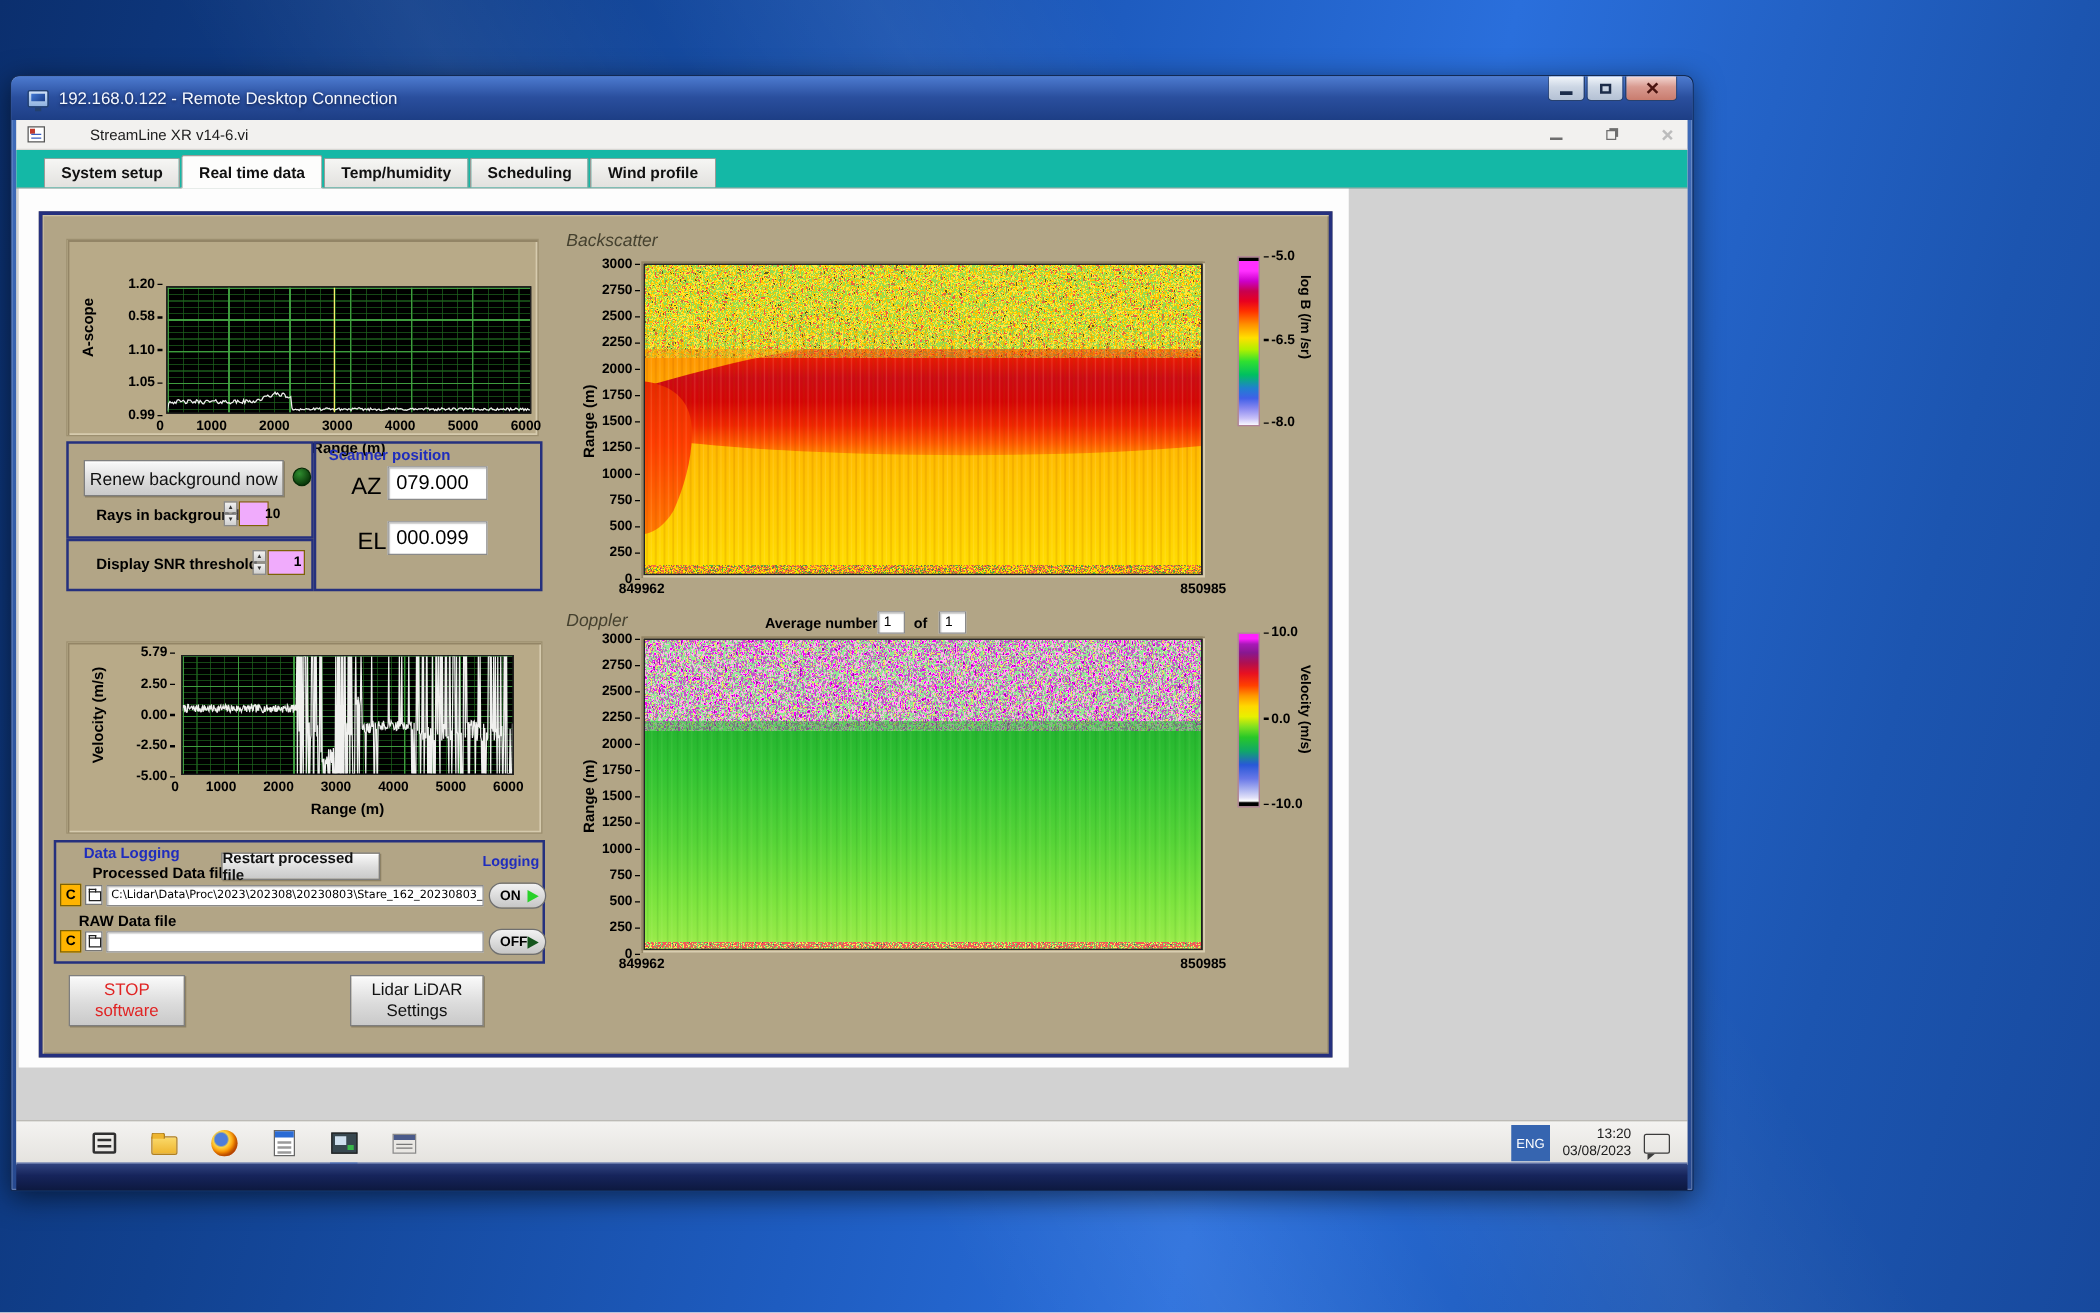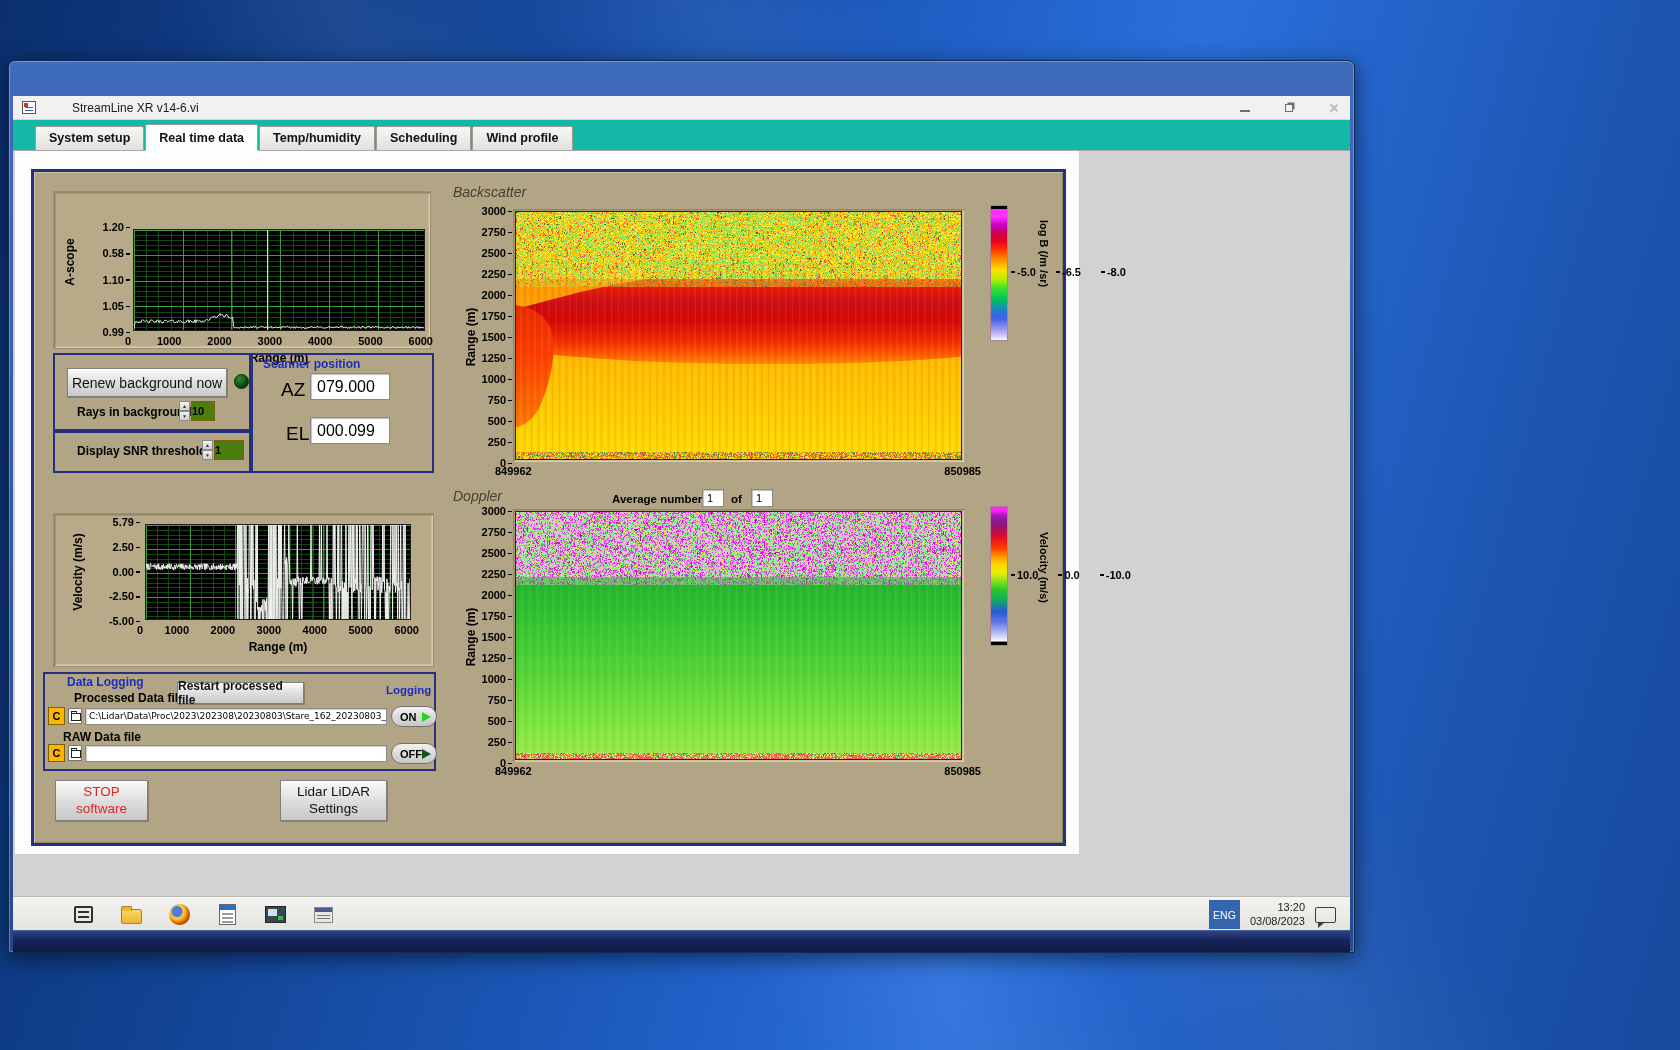--- a/index.html
+++ b/index.html
@@ -79,27 +79,27 @@
   .xlab{position:absolute;text-align:center;font-size:12px;font-weight:700;color:#000;}
   .secname{position:absolute;font-size:14px;color:#45412f;font-style:italic;}
   .nbox{position:absolute;border:2px solid #25307e;}
   .btn{position:absolute;background:linear-gradient(#fafafa,#dcdcdc 55%,#c9c9c9);border:1px solid #7e7e7e;
     box-shadow:inset 0 1px 0 #fff,1px 1px 0 #8d8164;display:flex;align-items:center;justify-content:center;color:#111;}
   .led{position:absolute;border-radius:50%;background:radial-gradient(circle at 35% 30%,#2f8d2f,#0b3b0b 72%);border:1px solid #062c06;}
   .boldlab{position:absolute;font-size:12px;font-weight:700;color:#000;white-space:nowrap;}
   .bluelab{position:absolute;font-size:12px;font-weight:700;color:#1f2dbd;white-space:nowrap;}
   .spinner{position:absolute;width:11px;height:19px;display:flex;flex-direction:column;}
   .spinner span{flex:1;background:linear-gradient(#f2f2f2,#cfcfcf);border:1px solid #8a8a8a;font-size:5px;line-height:8px;text-align:center;color:#333;}
-  .ofield{position:absolute;background:#4d7c0f;border:1px solid #7c6206;color:#000;font-size:11px;font-weight:700;display:flex;align-items:center;padding-left:0;}
+  .ofield{position:absolute;background:#f0abfc;border:1px solid #7c6206;color:#000;font-size:11px;font-weight:700;display:flex;align-items:center;padding-left:20px;}
   .wfield{position:absolute;background:#fff;border:1px solid #8a8a8a;box-shadow:inset 1px 1px 1px rgba(0,0,0,.25);color:#000;display:flex;align-items:center;}
   .hm-frame{position:absolute;background:#b8aa88;box-shadow:inset 1.5px 1.5px 0 #938566, inset -1.5px -1.5px 0 #d8cdb0;padding:2px;}
   .hm{position:relative;width:447px;height:249px;border:1px solid #262626;overflow:hidden;background:#000;}
   .hm svg{position:absolute;inset:0;width:100%;height:100%;}
   .cbar{position:absolute;width:18px;border:1px solid #b08098;}
-  .cbticks{position:absolute;display:flex;flex-direction:row;justify-content:space-between;gap:20px;}
+  .cbticks{position:absolute;display:flex;flex-direction:column;justify-content:space-between;}
   .cbt{font-size:11px;font-weight:700;color:#000;display:flex;align-items:center;line-height:1;}
   .cbt::before{content:"";display:inline-block;width:4px;height:1.5px;background:#000;margin-right:2px;}
   .pill{position:absolute;border-radius:11px;background:linear-gradient(#f2f2f2,#c6c6c6);border:1px solid #6f6f6f;
     display:flex;align-items:center;justify-content:space-between;padding:0 5px 0 8px;font-size:11px;font-weight:700;color:#000;}
   .pill i{width:0;height:0;border-top:5px solid transparent;border-bottom:5px solid transparent;border-left:9px solid #29d129;}
   .pill.off i{border-left-color:#14541c;}
   .cdrive{position:absolute;background:#ffb400;border:1px solid #7c6206;font-size:11px;font-weight:700;color:#000;display:flex;align-items:center;justify-content:center;}
   .browse{position:absolute;width:14px;height:16px;background:#fff;border:1px solid #777;}
   .browse::before{content:"";position:absolute;left:2px;top:4px;width:8px;height:6px;border:1px solid #222;}
   .browse::after{content:"";position:absolute;left:2px;top:2px;width:4px;height:2px;border:1px solid #222;border-bottom:none;}
@@ -132,20 +132,35 @@
   .clock{display:flex;flex-direction:column;align-items:flex-end;font-size:11px;color:#1c1c1c;line-height:1.2;}
   .i-bubble{width:21px;height:16px;border:1.7px solid #3c3c3c;border-radius:2px;position:relative;margin-top:0px;}
   .i-bubble::after{content:"";position:absolute;left:2px;bottom:-6px;width:0;height:0;border-top:5px solid #3c3c3c;border-right:6px solid transparent;}
 </style>
 </head>
 <body>
 
 <div id="desktop">
 <div id="rdp">
 
+  <div class="rdp-title">
+    <span class="rdp-ico"></span>
+    <span class="rdp-title-text">192.168.0.122 - Remote Desktop Connection</span>
+    <span class="rdp-btns">
+      <span class="rbtn">
+            <i class="g-min"></i>
+          </span>
+      <span class="rbtn">
+            <i class="g-max"></i>
+          </span>
+      <span class="rbtn rbtn-close">
+            <i class="g-x"></i>
+          </span>
+    </span>
+  </div>
 
   <div class="rdp-client">
 
     <div class="sl-title">
       <span class="sl-ico"></span>
       <span class="sl-title-text">StreamLine XR v14-6.vi</span>
       <span class="sl-btns">
         <span class="sbtn">
               <i class="s-min"></i>
             </span>

